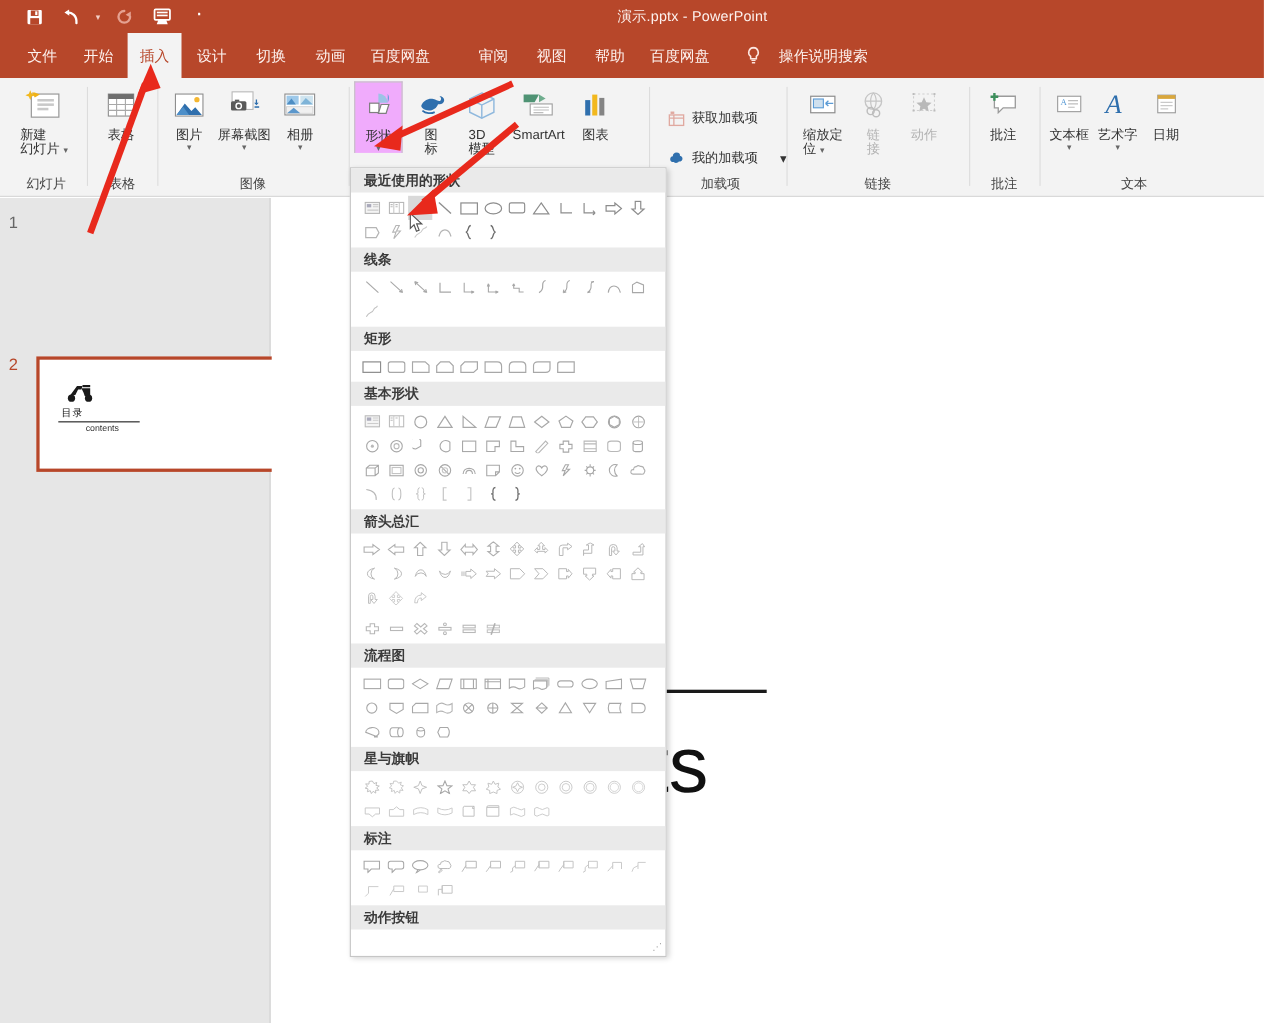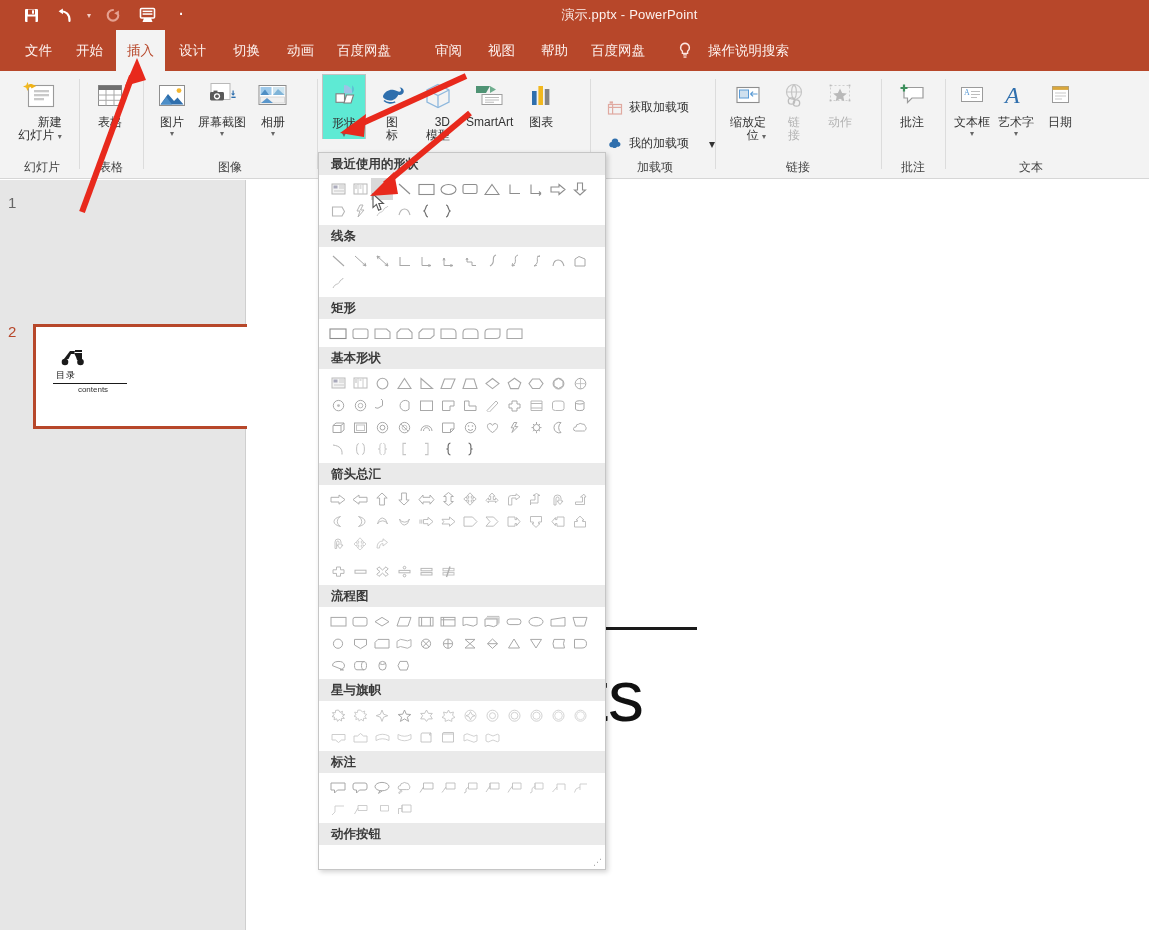--- a/index.html
+++ b/index.html
@@ -56,24 +56,24 @@
     font-size:12px; color:#444;
   }
   .grp-sep { position:absolute; top:8px; width:1px; height:90px; background:#dcdcdc; }
 
   .rb {
     width:auto; min-width:44px; padding:2px 4px 0 4px;
     display:flex; flex-direction:column; align-items:center;
     font-size:12px; color:#333; line-height:1.08;
   }
   .rb .ico { height:40px; display:flex; align-items:center; justify-content:center; }
-  .rb .lbl { text-align:right; white-space:pre-line; }
+  .rb .lbl { text-align:left; white-space:pre-line; }
   .rb .dd { font-size:8px; color:#666; line-height:1; margin-top:1px; }
   .rb.big { min-width:56px; }
-  .rb.sel { background:#5eead4; border:1px solid #c3c3c3; border-bottom:none; }
+  .rb.sel { background:#f0abfc; border:1px solid #c3c3c3; border-bottom:none; }
   .rb.disabled { color:#b3b3b3; }
 
   .rb-small {
     display:flex; align-items:center; gap:6px; font-size:12px; color:#333;
     padding:3px 4px; white-space:nowrap;margin-top:13px;
   }
   .rb-small .ico16 { width:17px; height:17px; display:flex; align-items:center; justify-content:center; }
 
   
   #leftpanel {

